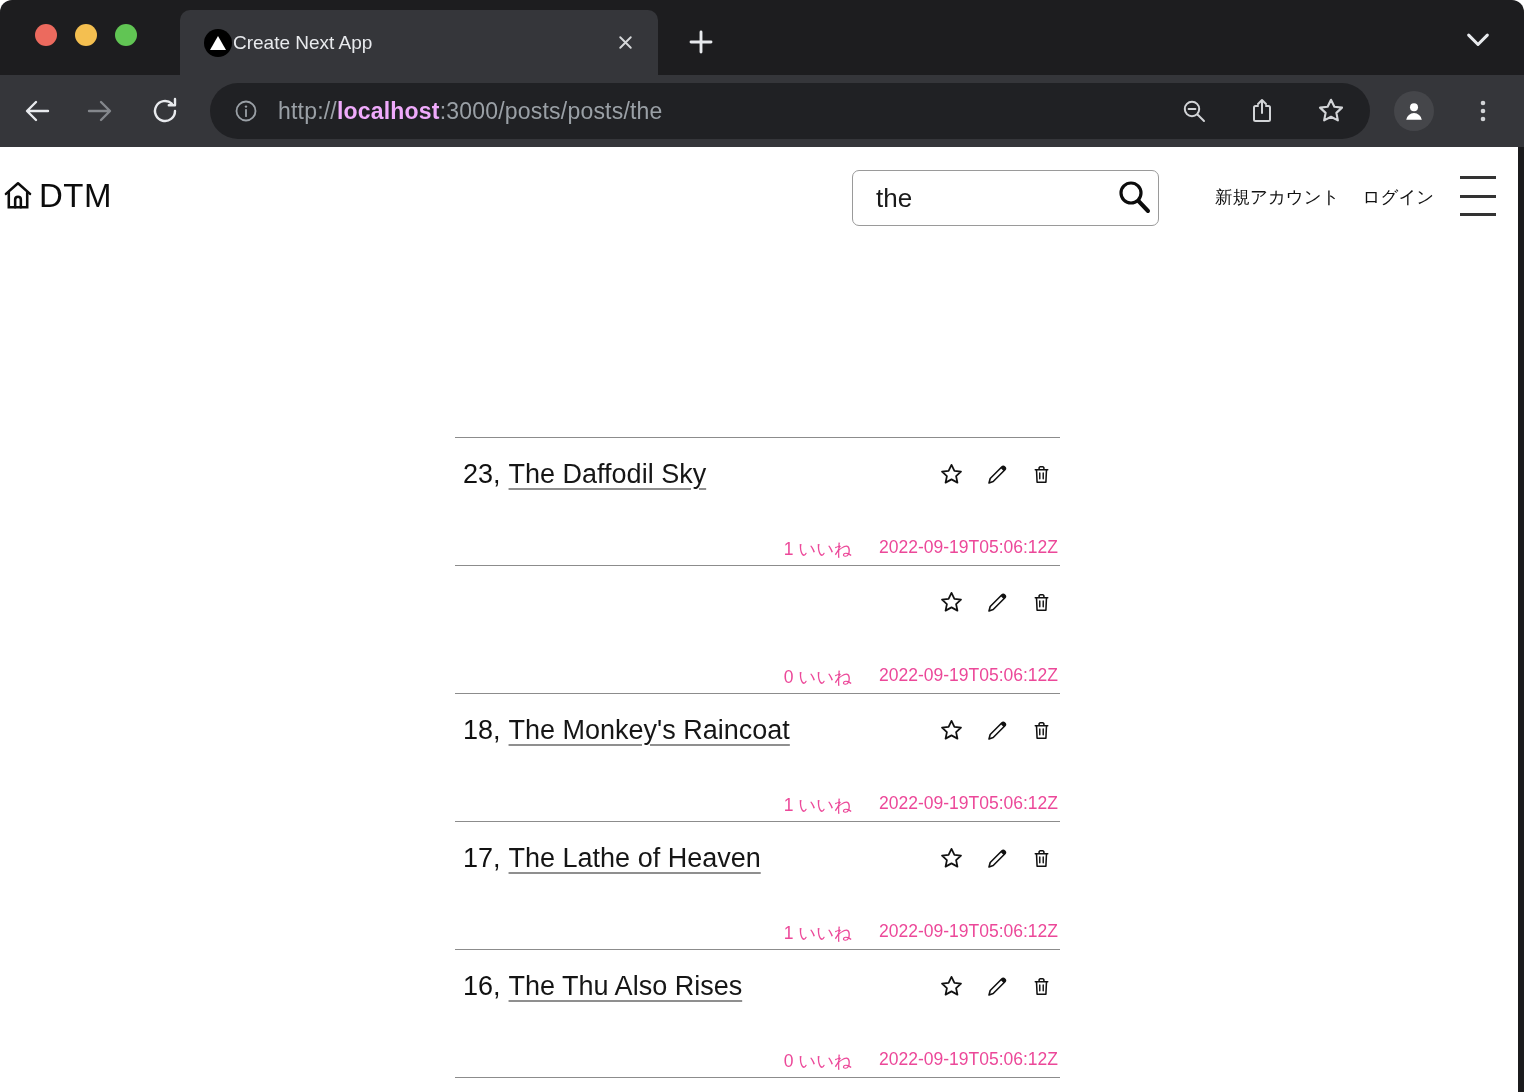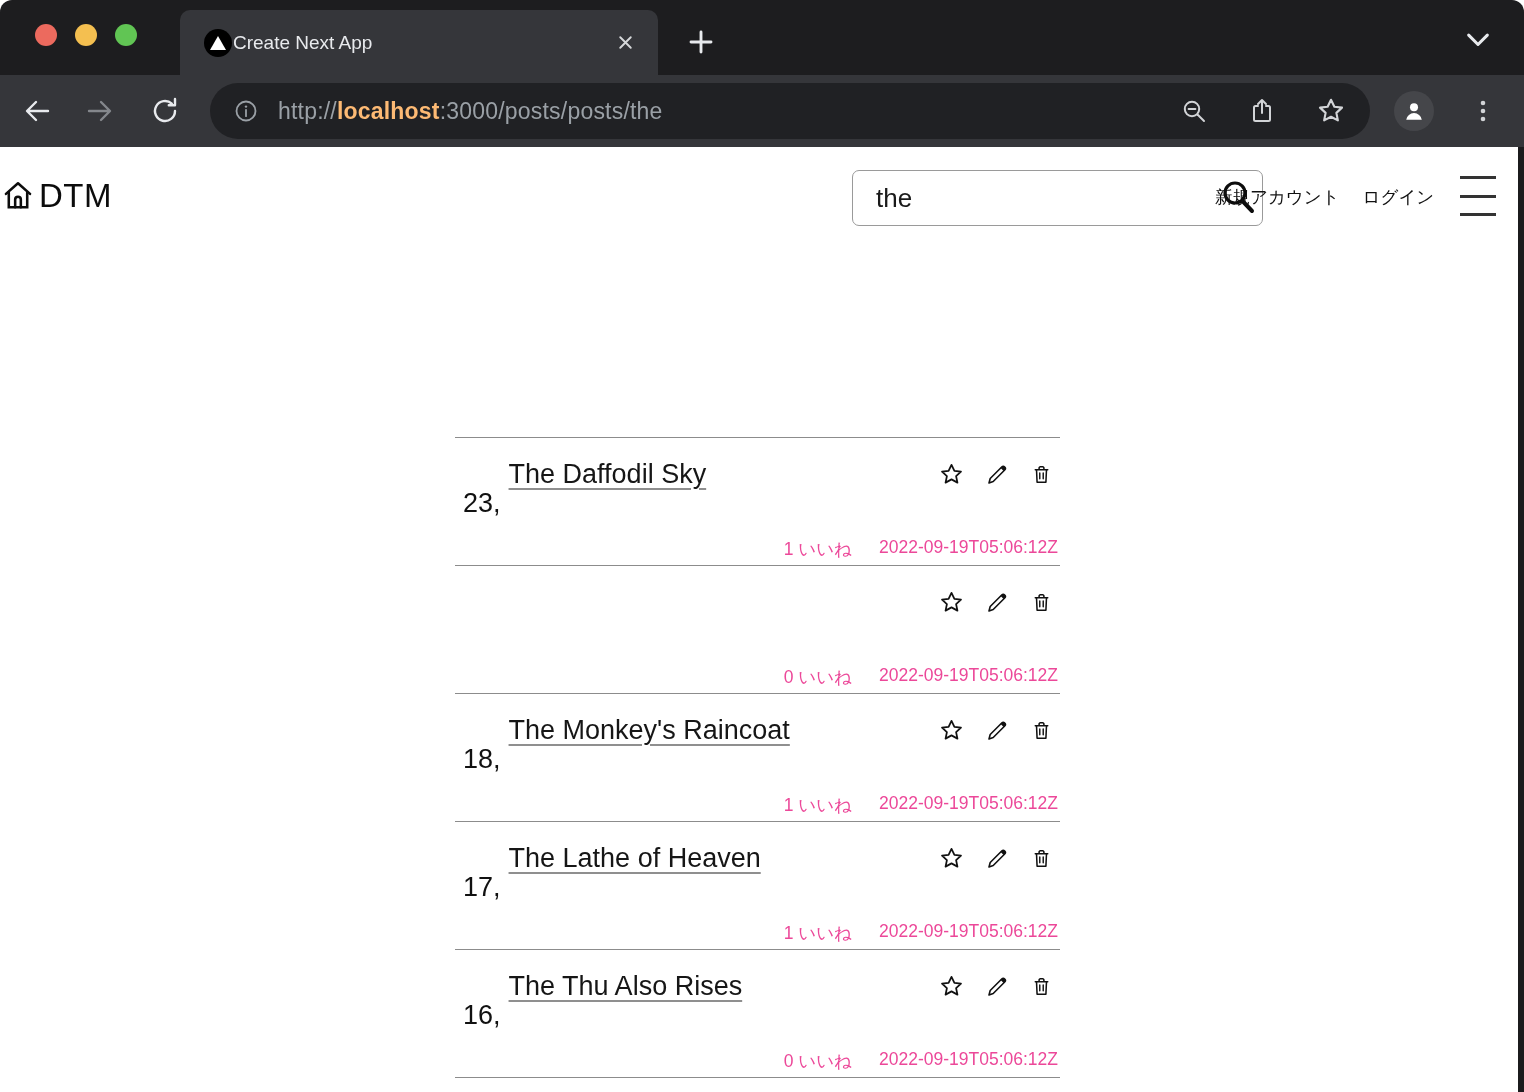--- a/index.html
+++ b/index.html
@@ -19,44 +19,44 @@
   .tab-title { color:#e8eaed; font-size:19px; margin-left:1px; white-space:nowrap; }
   .tab-close { position:absolute; right:22px; top:22px; width:21px; height:21px; cursor:pointer; }
   .newtab-btn { position:absolute; left:686px; top:27px; width:30px; height:30px; }
   .tabsearch-btn { position:absolute; right:32px; top:30px; width:28px; height:22px; }
 
   .toolbar { position:absolute; left:0; top:75px; width:1524px; height:72px; background:#35363a; }
   .nav-ic { position:absolute; top:21px; width:30px; height:30px; }
   .omnibox { position:absolute; left:210px; top:8px; width:1160px; height:56px; background:#202124; border-radius:28px; display:flex; align-items:center; padding:0 24px; }
   .url { margin-left:20px; font-size:23px; letter-spacing:.2px; white-space:nowrap; }
   .url .dim { color:#9aa0a6; }
-  .url .host { color:#fdba74; font-weight:700; }
+  .url .host { color:#f0abfc; font-weight:700; }
   .omni-actions { margin-left:auto; display:flex; gap:40px; align-items:center; }
   .avatar { position:absolute; left:1394px; top:16px; width:40px; height:40px; border-radius:50%; background:#45464a; display:flex; align-items:center; justify-content:center; }
 
   
   .page { position:absolute; left:0; top:147px; width:1524px; height:945px; background:#fff; }
   .scroll-strip { position:absolute; right:0; top:0; width:6px; height:945px; background:#1b1b1d; }
 
   .brand { position:absolute; left:1px; top:30px; display:flex; align-items:center; gap:4px; color:#0c0c0c; text-decoration:none; }
   .brand-text { font-size:33px; letter-spacing:.5px; }
 
-  .search-box { position:absolute; left:852px; top:23px; width:411px; height:56px; border:1px solid #9a9a9a; border-radius:7px; background:#fff; display:flex; align-items:center; }
+  .search-box { position:absolute; left:852px; top:23px; width:307px; height:56px; border:1px solid #9a9a9a; border-radius:7px; background:#fff; display:flex; align-items:center; }
   .search-input { border:none; outline:none; flex:1 1 auto; min-width:0; font-size:26px; color:#1a1a1a; padding:0 0 0 23px; font-family:inherit; background:transparent; }
   .search-btn { flex:none; width:48px; height:48px; border:none; background:transparent; display:flex; align-items:center; justify-content:center; cursor:pointer; }
 
   .header-links { position:absolute; left:1215px; top:38px; display:flex; gap:23px; align-items:flex-start; }
   .header-links a { color:#111; text-decoration:none; font-size:17.5px; white-space:nowrap; }
   .hamburger { position:absolute; left:1460px; top:29px; width:36px; height:40px; display:flex; flex-direction:column; justify-content:space-between; cursor:pointer; }
   .hamburger span { display:block; height:3px; background:#333; }
 
   .post-list { position:absolute; left:455px; top:290px; width:605px; list-style:none; border-top:1px solid #8c8c8c; }
   .post-item { position:relative; height:128px; border-bottom:1px solid #8c8c8c; }
   .post-title-row { position:absolute; left:8px; top:21px; right:0; display:flex; align-items:flex-start; font-size:27px; color:#111; }
-  .post-number { white-space:pre;margin-top:29px; }
+  .post-number { white-space:pre; }
   .post-link { color:#161616; text-decoration:underline; text-decoration-color:#8f8f8f; text-underline-offset:5px; margin-left:8px; }
   .post-actions { position:absolute; right:6px; top:24px; display:flex; gap:20px; align-items:center; }
   .icon-btn { width:25px; height:25px; border:none; background:transparent; padding:0; cursor:pointer; display:flex; align-items:center; justify-content:center; }
   .post-meta { position:absolute; right:2px; bottom:4px; display:flex; gap:27px; font-size:17.5px; color:#ec4899; white-space:nowrap; }
 </style>
 </head>
 <body>
 
 <div class="window">
 

